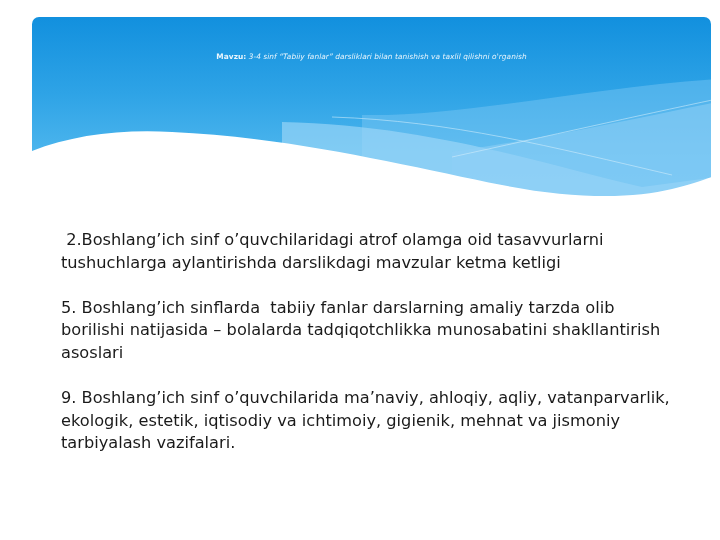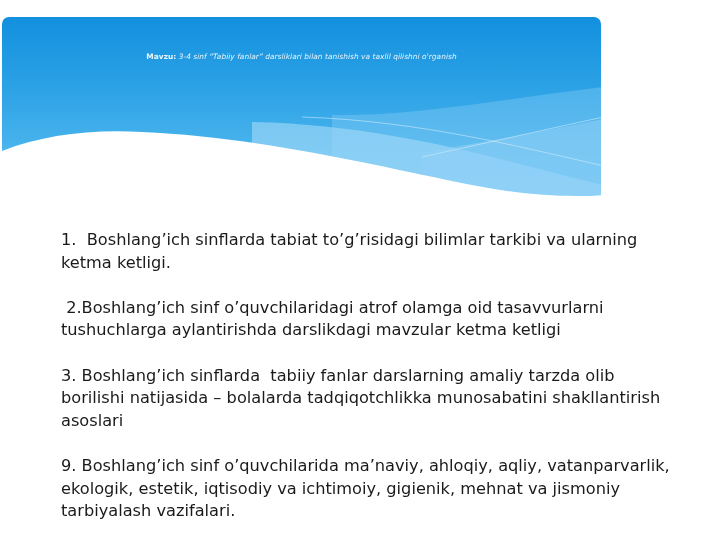--- a/index.html
+++ b/index.html
@@ -1,21 +1,21 @@
 <!DOCTYPE html>
 <html><head>
 <meta charset="utf-8">
 <style>
   html, body { margin: 0; padding: 0; }
   body {
     width: 720px; height: 540px; background: #ffffff; position: relative; overflow: hidden;
     font-family: "DejaVu Sans", "Liberation Sans", sans-serif;
   }
   .header {
-    position: absolute; left: 2px; top: 17px; width: 599px; height: 190px;
+    position: absolute; left: 32px; top: 17px; width: 679px; height: 190px;
     border-radius: 7px 7px 0 0; overflow: hidden;
     background: linear-gradient(to bottom, #1290de 0%, #2ea3e6 40%, #4fb7ee 75%, #5cbef0 100%);
   }
   .header svg.waves { position: absolute; left: 0; top: 0; width: 685px; height: 190px; }
   .subtitle {
     position: absolute; left: 0; right: 0; top: 35px; text-align: center;
     color: #eaf6fd; font-size: 7.4px; font-style: italic; letter-spacing: 0.05px;
   }
   .subtitle b { font-style: normal; font-weight: bold; }
   .reja {
@@ -40,17 +40,16 @@
 
     <path d="M300,100 C420,104 520,130 640,158" stroke="#d6effc" stroke-width="0.8" fill="none" opacity="0.7"></path>
     <path d="M420,140 C520,118 600,100 685,82" stroke="#d6effc" stroke-width="0.8" fill="none" opacity="0.7"></path>
 
     <path d="M0,134 C40,118 90,112 140,115 C260,120 380,150 470,168 C540,182 600,182 640,172 C660,167 675,162 685,158 L685,190 L0,190 Z" fill="#ffffff"></path>
   </svg>
   <div class="subtitle"><b>Mavzu:</b><span> 3-4 sinf “Tabiiy fanlar” darsliklari bilan tanishish va taxlil qilishni o'rganish</span></div>
 </div>
 
 <div class="content">
-  <div class="item">1.  Boshlang’ich sinflarda tabiat to’g’risidagi bilimlar tarkibi va ularning ketma ketligi.</div>
   <div class="item"> 2.Boshlang’ich sinf o’quvchilaridagi atrof olamga oid tasavvurlarni tushuchlarga aylantirishda darslikdagi mavzular ketma ketligi</div>
-  <div class="item">3. Boshlang’ich sinflarda  tabiiy fanlar darslarning amaliy tarzda olib borilishi natijasida – bolalarda tadqiqotchlikka munosabatini shakllantirish asoslari</div>
+  <div class="item">5. Boshlang’ich sinflarda  tabiiy fanlar darslarning amaliy tarzda olib borilishi natijasida – bolalarda tadqiqotchlikka munosabatini shakllantirish asoslari</div>
   <div class="item">9. Boshlang’ich sinf o’quvchilarida ma’naviy, ahloqiy, aqliy, vatanparvarlik, ekologik, estetik, iqtisodiy va ichtimoiy, gigienik, mehnat va jismoniy tarbiyalash vazifalari.</div>
 </div>
 
 </body></html>

